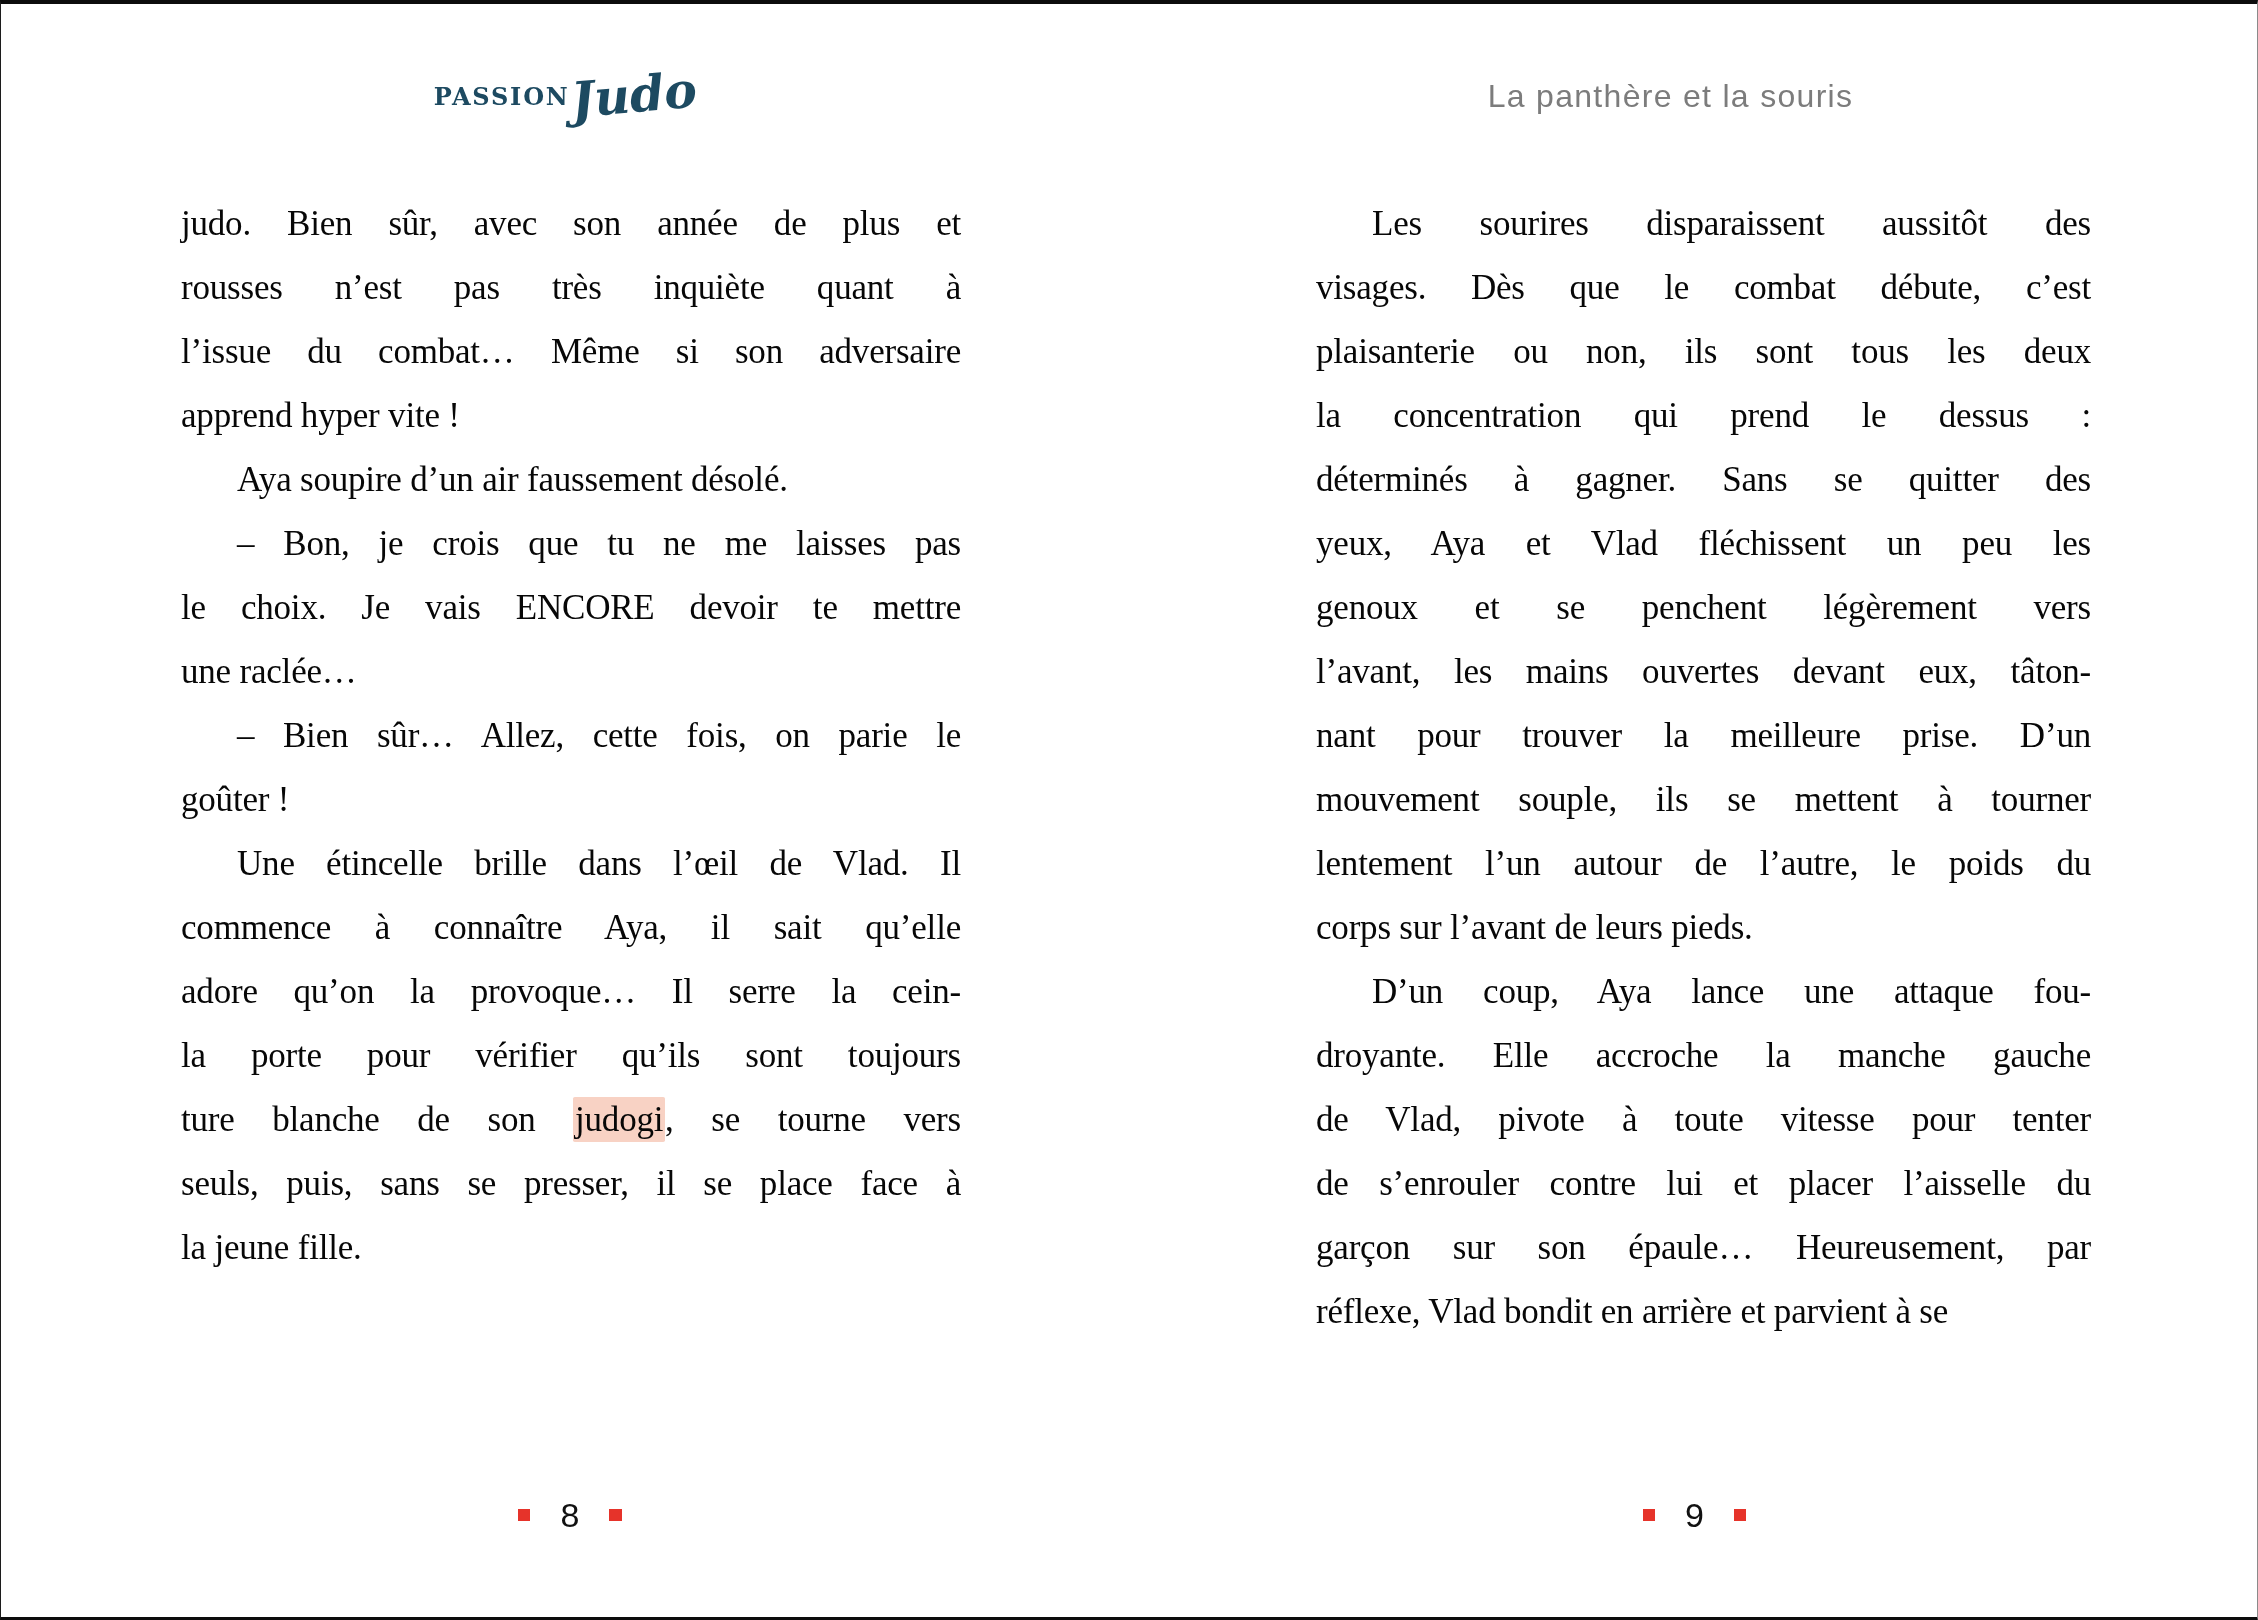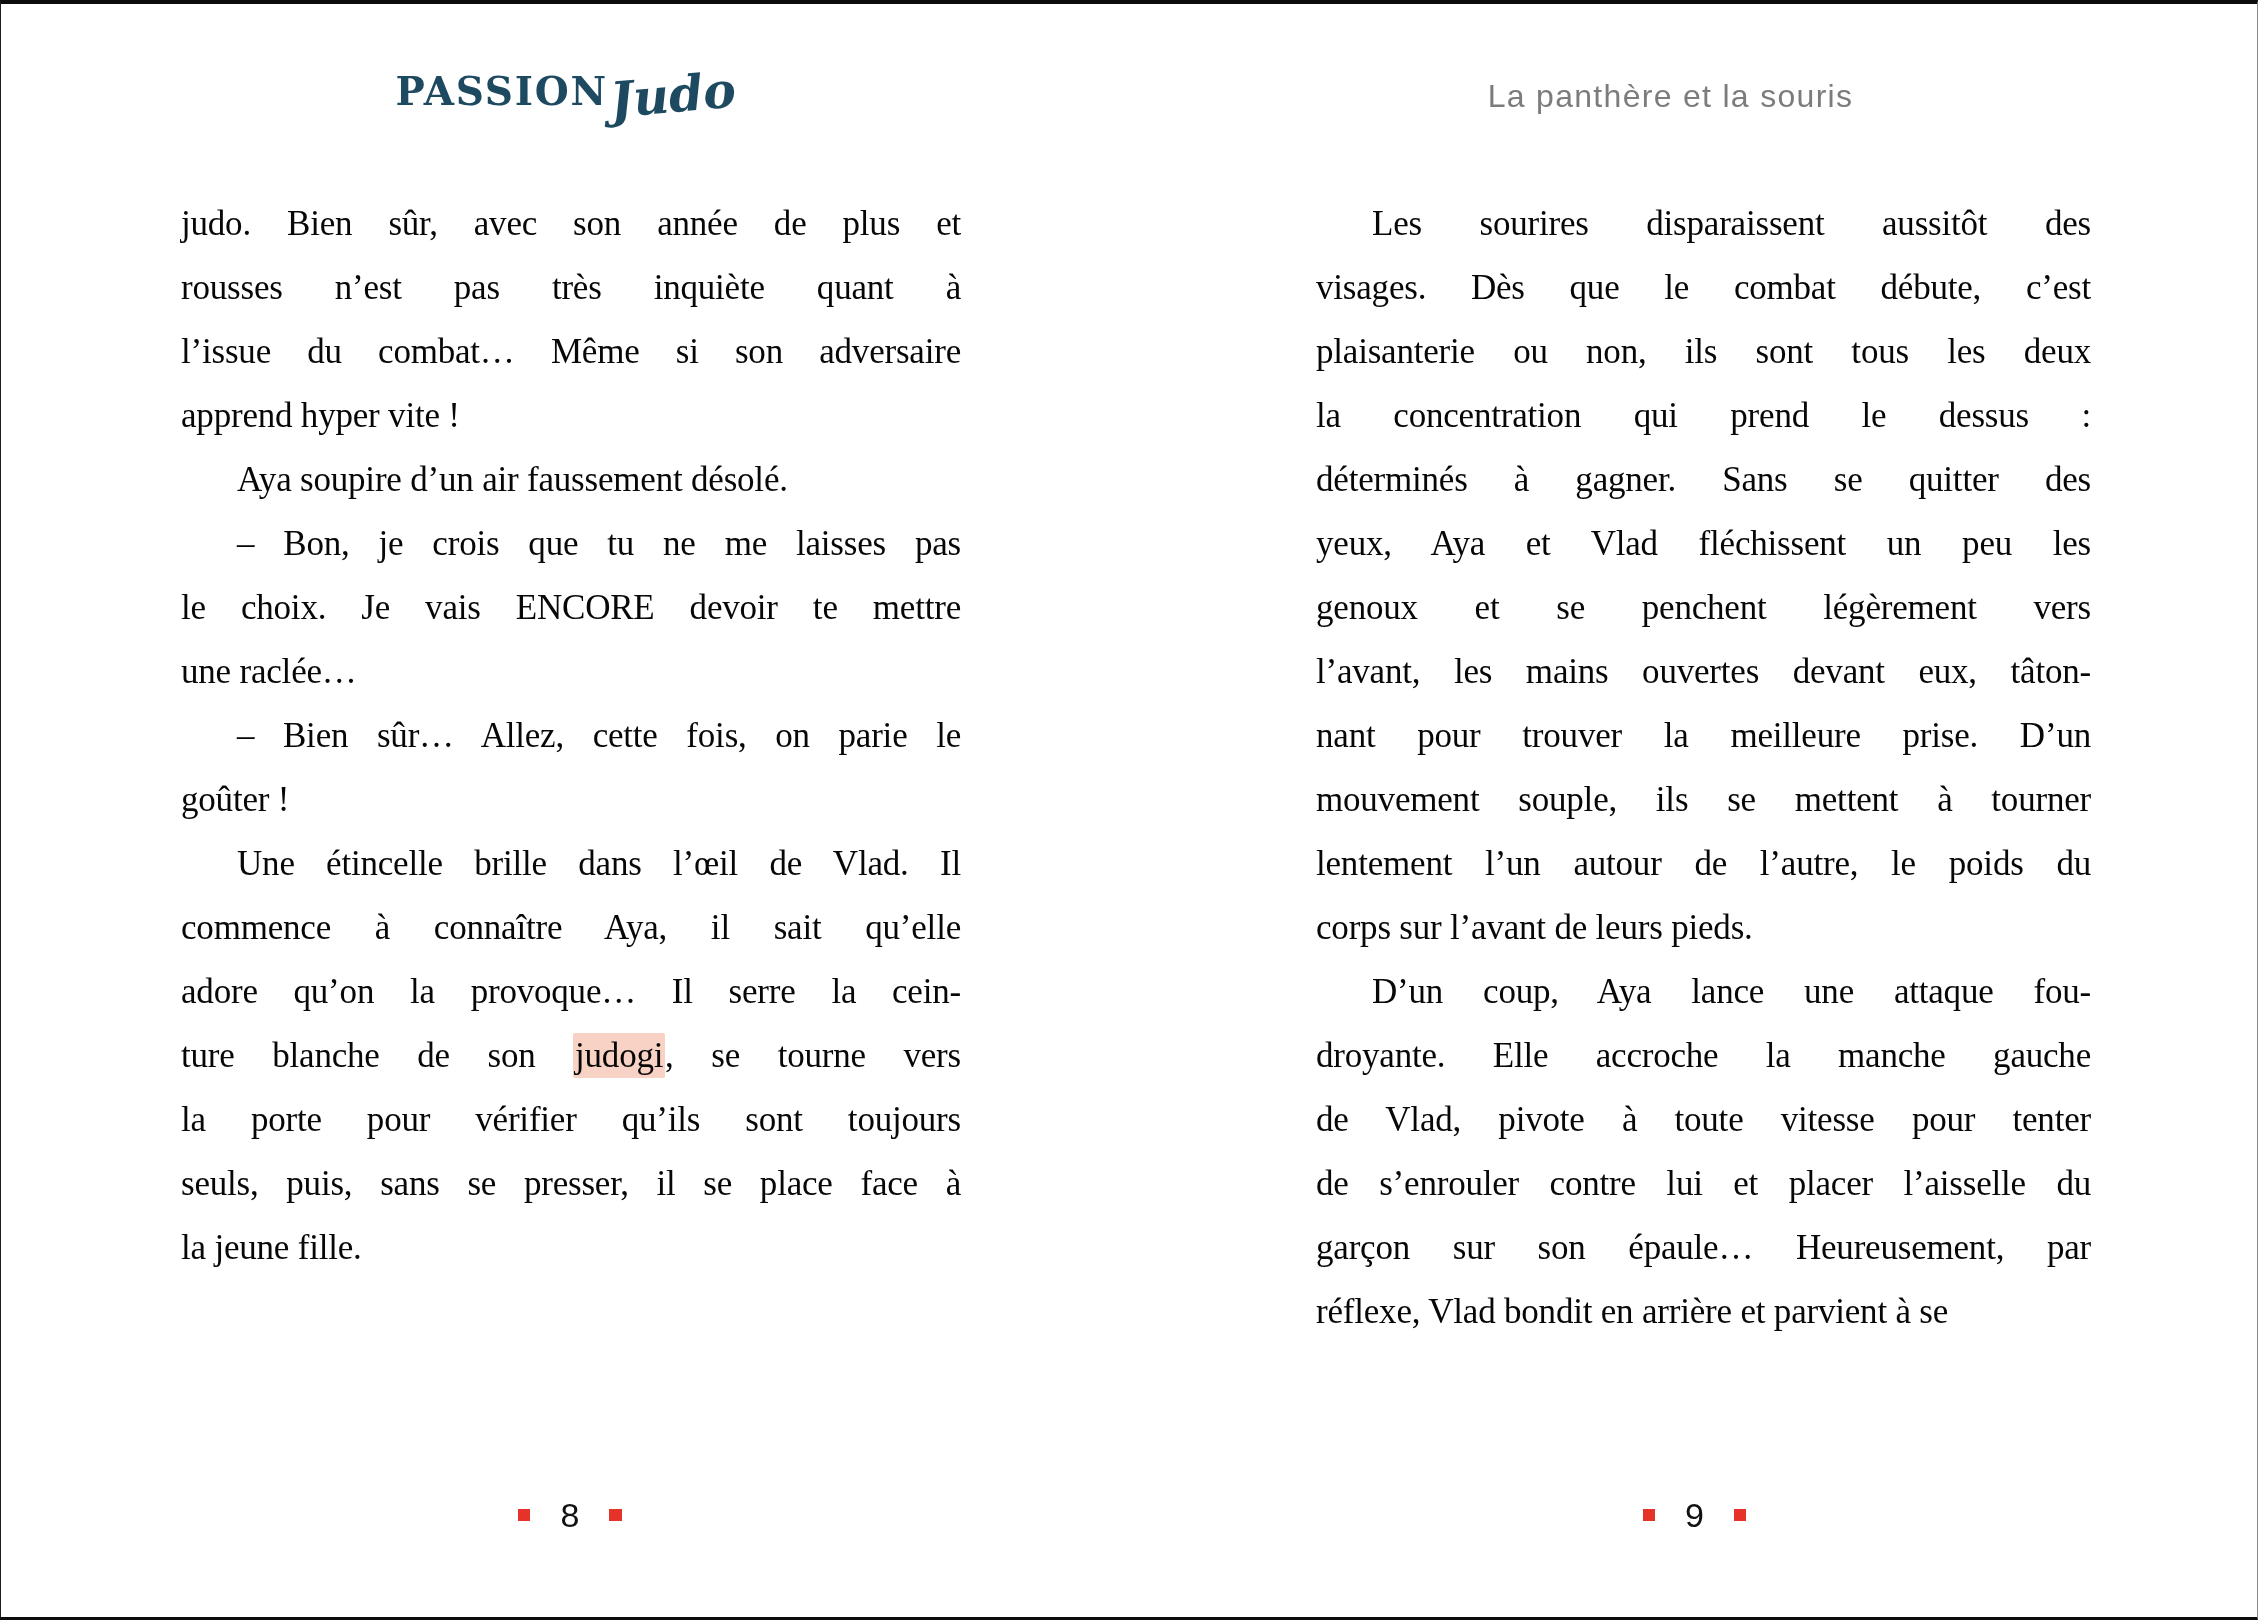--- a/index.html
+++ b/index.html
@@ -31,21 +31,21 @@
     left: 0;
     top: 62px;
     width: 1129px;
     text-align: center;
     color: var(--logo-blue, #1d4a61);
     white-space: nowrap;
   }
   .logo-passion {
     font-family: "DejaVu Serif", serif;
     font-weight: 700;
-    font-size: 39px;
+    font-size: 24px;
     letter-spacing: 1.8px;
     vertical-align: 7px;
   }
   .logo-judo {
     display: inline-block;
     font-family: "DejaVu Serif", serif;
     font-style: italic;
     font-weight: 700;
     font-size: 49px;
     margin-left: 1.8px;
@@ -135,22 +135,22 @@
       <div class="line last">apprend hyper vite !</div>
       <div class="line indent last">Aya soupire d’un air faussement désolé.</div>
       <div class="line indent">– Bon, je crois que tu ne me laisses pas</div>
       <div class="line">le choix. Je vais ENCORE devoir te mettre</div>
       <div class="line last">une raclée…</div>
       <div class="line indent">– Bien sûr… Allez, cette fois, on parie le</div>
       <div class="line last">goûter !</div>
       <div class="line indent">Une étincelle brille dans l’œil de Vlad. Il</div>
       <div class="line">commence à connaître Aya, il sait qu’elle</div>
       <div class="line">adore qu’on la provoque… Il serre la cein-</div>
+      <div class="line">la porte pour vérifier qu’ils sont toujours</div>
       <div class="line"><span>ture blanche de son </span><span class="hl">judogi</span><span>, se tourne vers</span></div>
-      <div class="line">la porte pour vérifier qu’ils sont toujours</div>
       <div class="line">seuls, puis, sans se presser, il se place face à</div>
       <div class="line last">la jeune fille.</div>
     </div>
 
   <div class="text-column" id="col-right">
       <div class="line indent">Les sourires disparaissent aussitôt des</div>
       <div class="line">visages. Dès que le combat débute, c’est</div>
       <div class="line">plaisanterie ou non, ils sont tous les deux</div>
       <div class="line">la concentration qui prend le dessus :</div>
       <div class="line">déterminés à gagner. Sans se quitter des</div>

